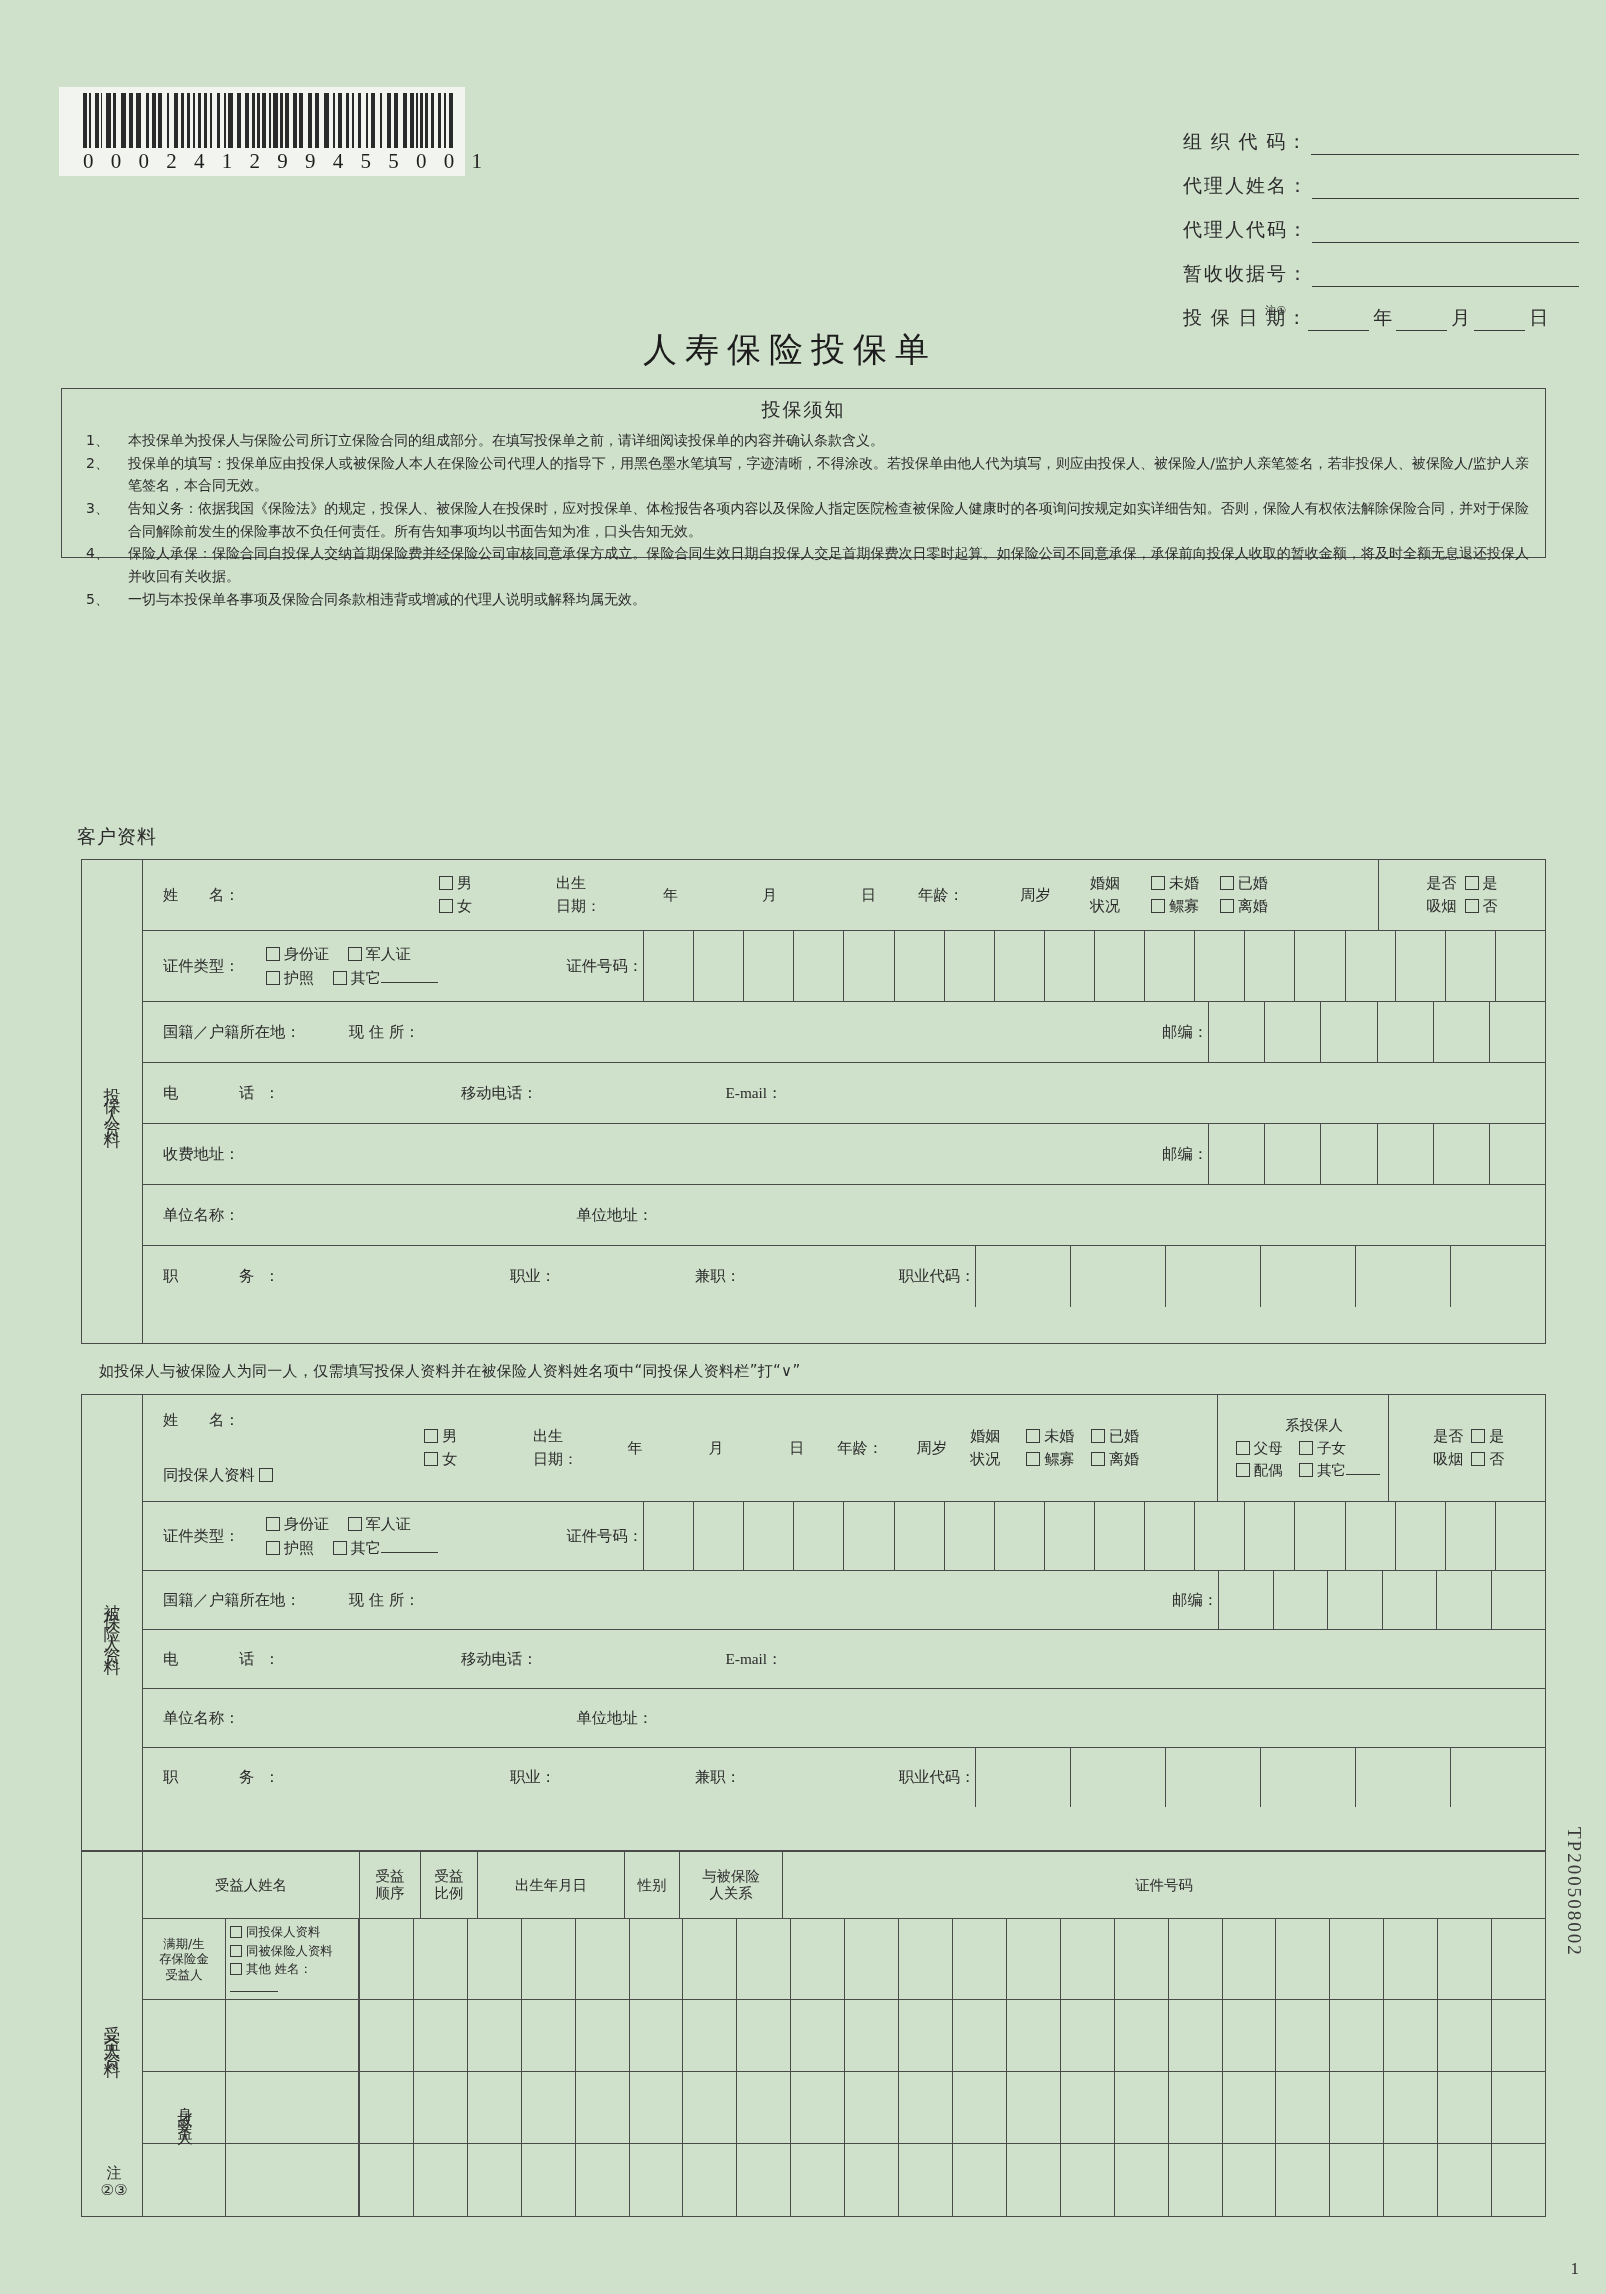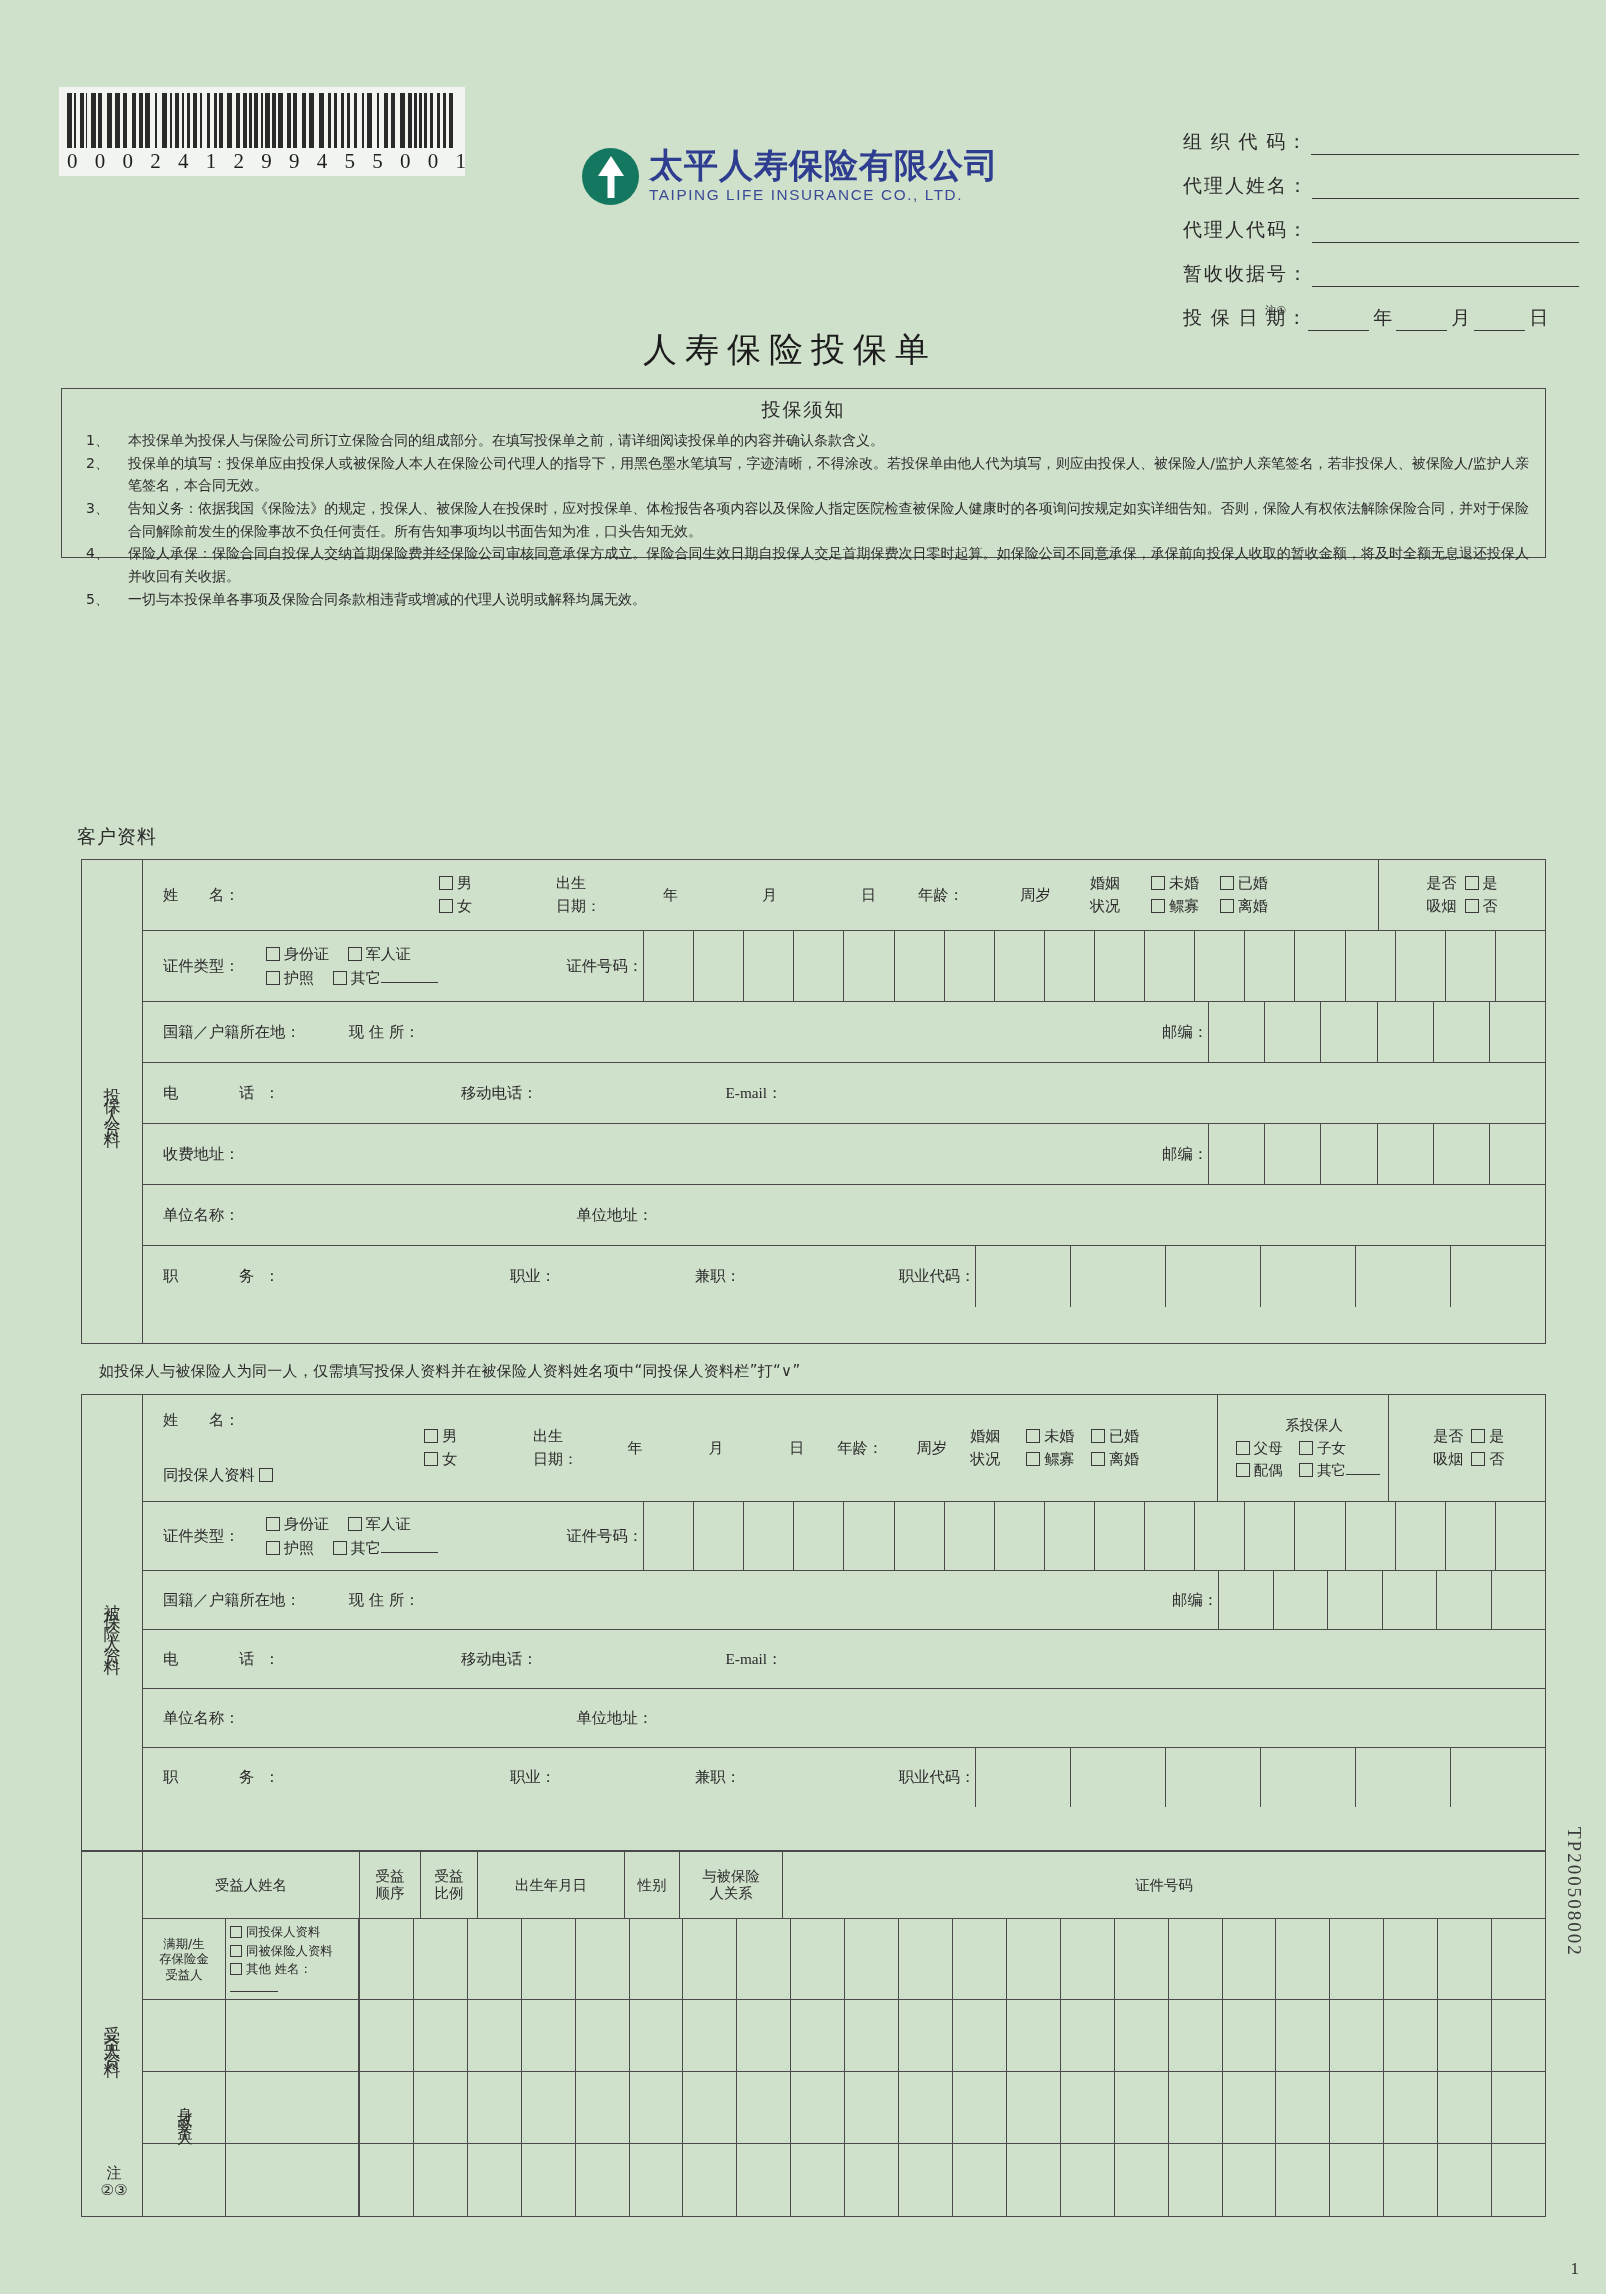--- a/index.html
+++ b/index.html
@@ -10,21 +10,21 @@
     font-family:"Liberation Serif", serif;
     color:#2b2b2b;
     position:relative;
     overflow:hidden;
   }
   .page { position:absolute; inset:0; }
 
   
   .barcode-wrap{
     position:absolute; left:59px; top:87px; width:406px; height:89px;
-    background:#f2f5ef; padding:6px 8px 2px 8px;
+    background:#f2f5ef; padding:6px 8px 2px 24px;
   }
   .bars{ height:55px; display:flex; align-items:stretch; gap:0; }
   .bars i{ display:block; background:#2a2a2a; }
   .barcode-digits{
     font-family:"Liberation Serif", serif;
     font-size:21px; letter-spacing:6px; text-align:center; color:#1f1f1f;
     margin-top:1px; white-space:nowrap;
   }
 
   
@@ -172,27 +172,20 @@
         <i style="width: 3px; margin-right: 2px;"></i>
         <i style="width: 3px; margin-right: 3px;"></i>
         <i style="width: 4px; margin-right: 4px;"></i>
         <i style="width: 3px; margin-right: 3px;"></i>
         <i style="width: 3px; margin-right: 3px;"></i>
         <i style="width: 4px; margin-right: 4px;"></i>
       </div>
     <div class="barcode-digits">0 0 0 2 4 1 2 9 9 4 5 5 0 0 1</div>
   </div>
 
-  <div class="logo-block">
-    <div class="logo-mark"></div>
-    <div class="logo-text">
-      <div class="logo-cn">太平人寿保险有限公司</div>
-      <div class="logo-en">TAIPING LIFE INSURANCE CO., LTD.</div>
-    </div>
-  </div>
 
   <div class="form-title">人寿保险投保单</div>
 
   <div class="hdr-fields">
     <div class="hdr-row">
       <span class="hdr-label">组 织 代 码：</span>
       <span class="hdr-line"></span>
     </div>
     <div class="hdr-row">
       <span class="hdr-label">代理人姓名：</span>

